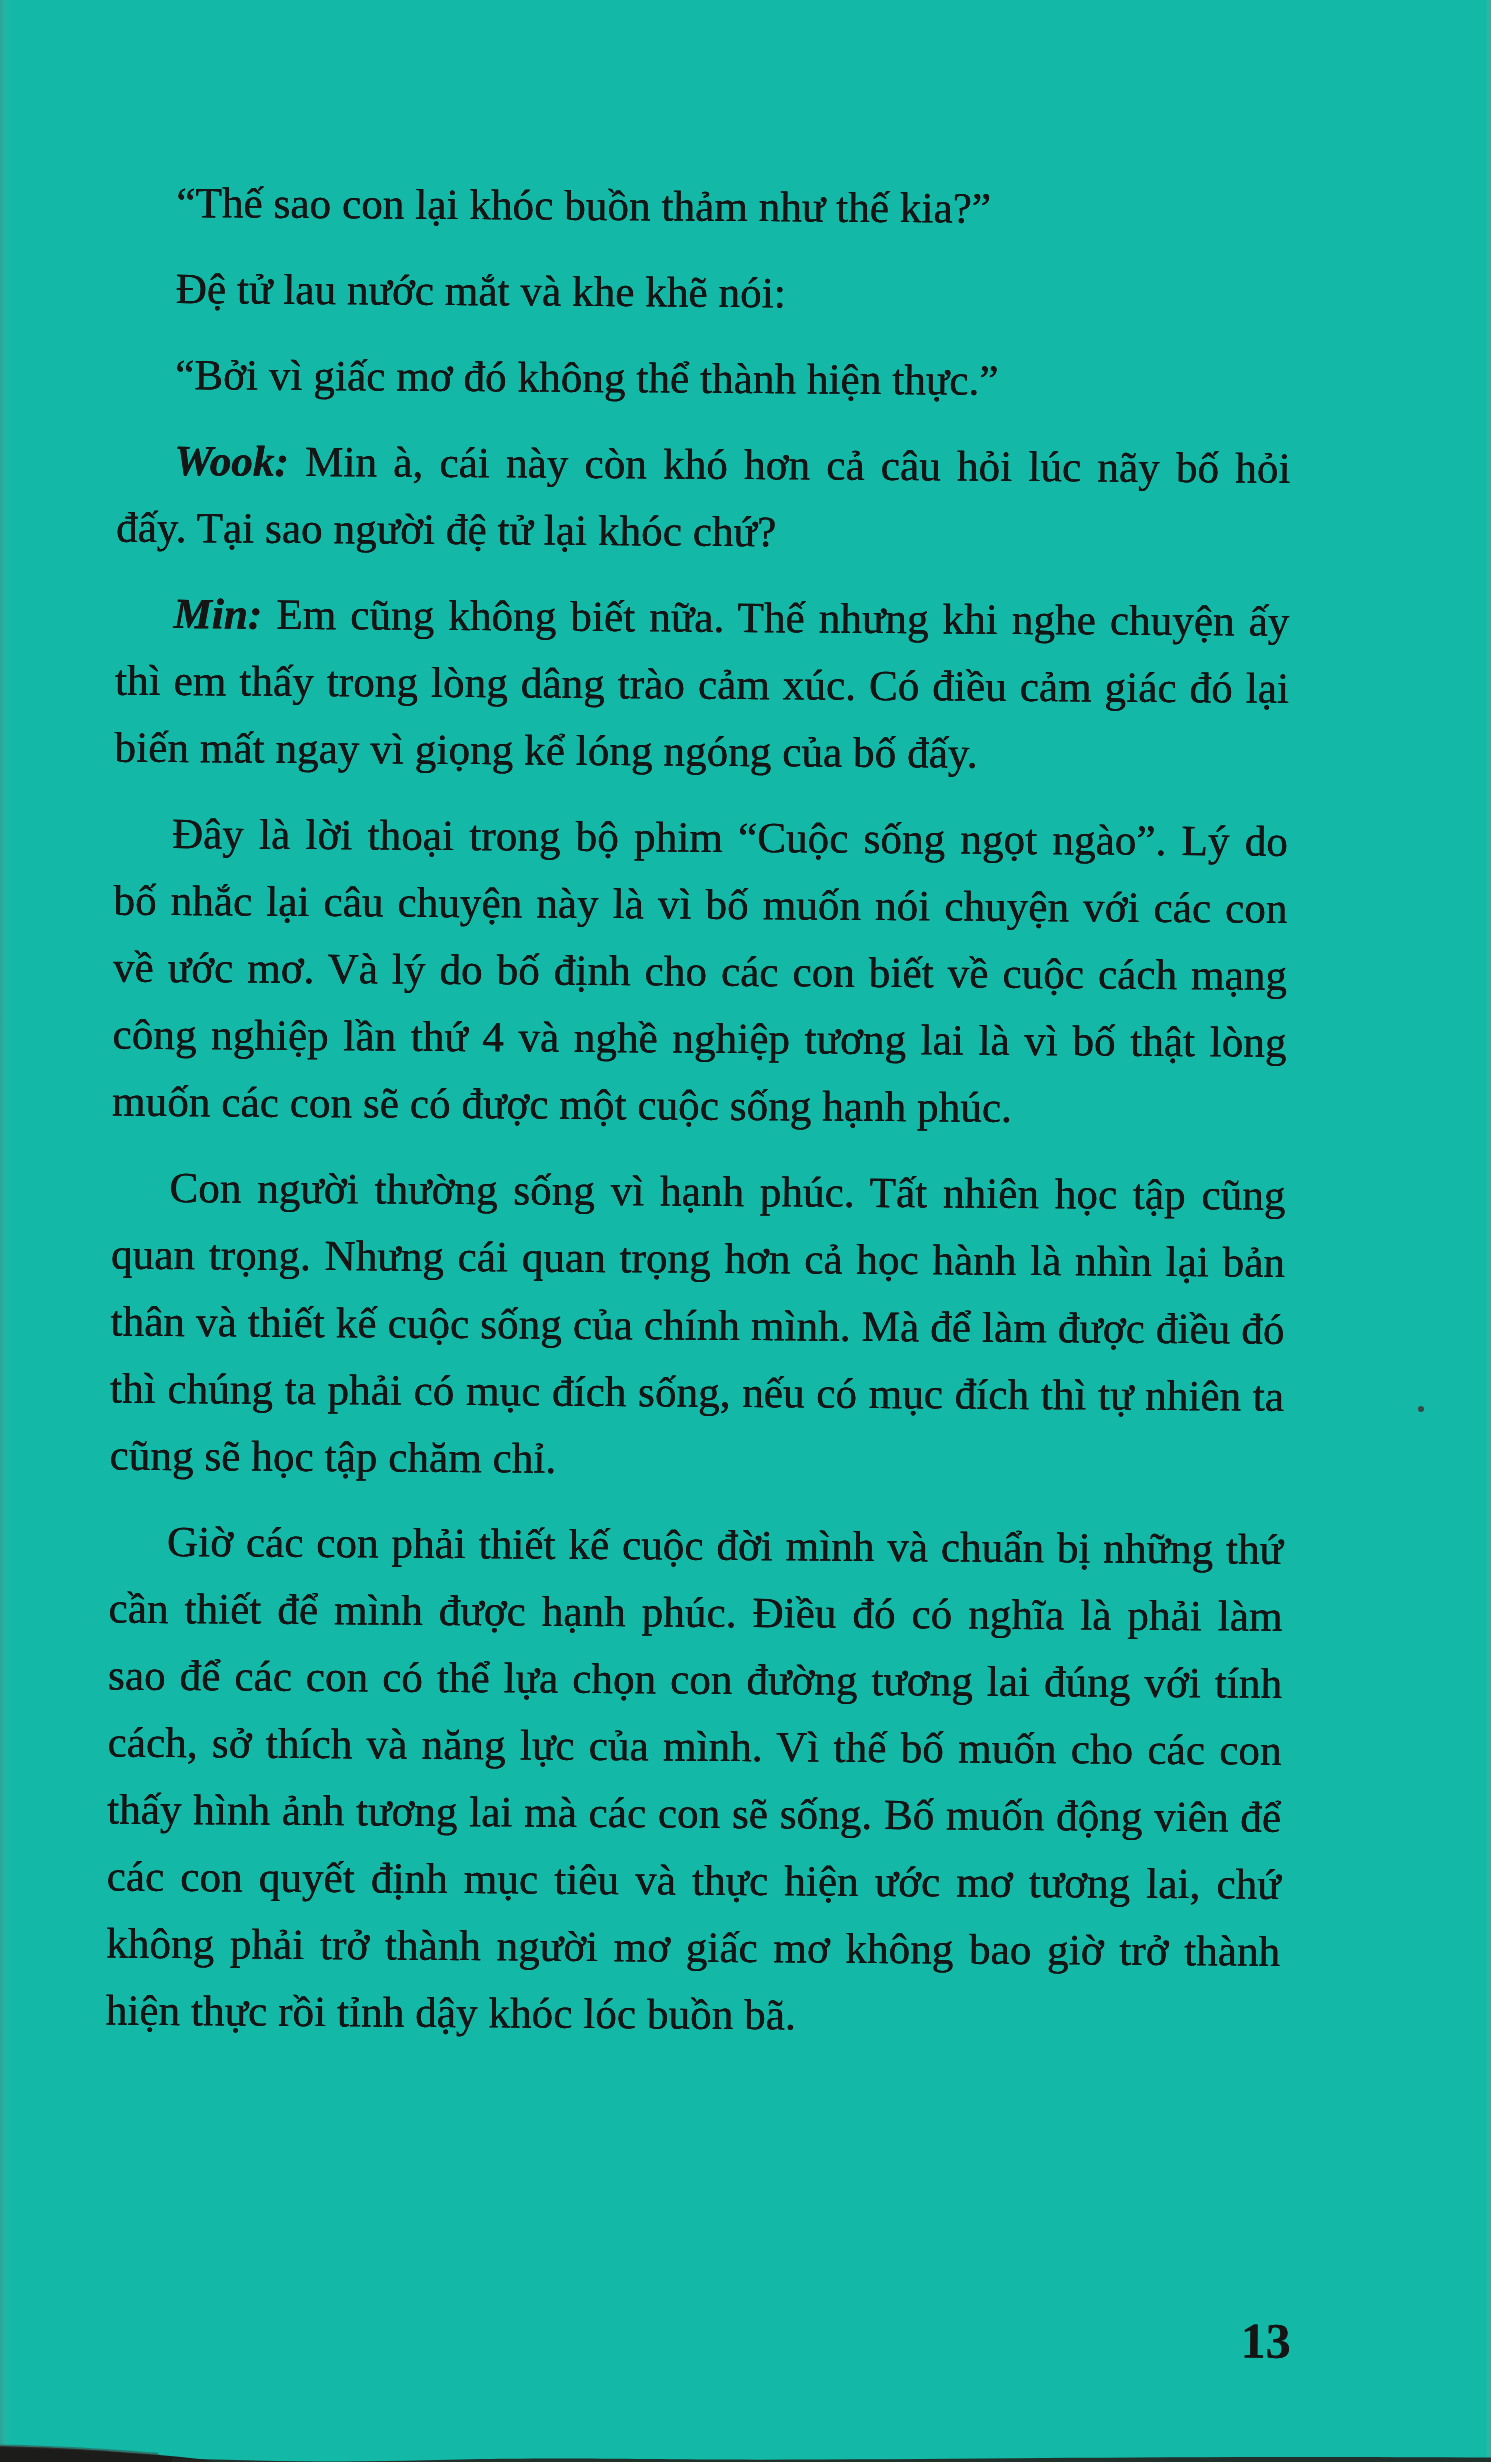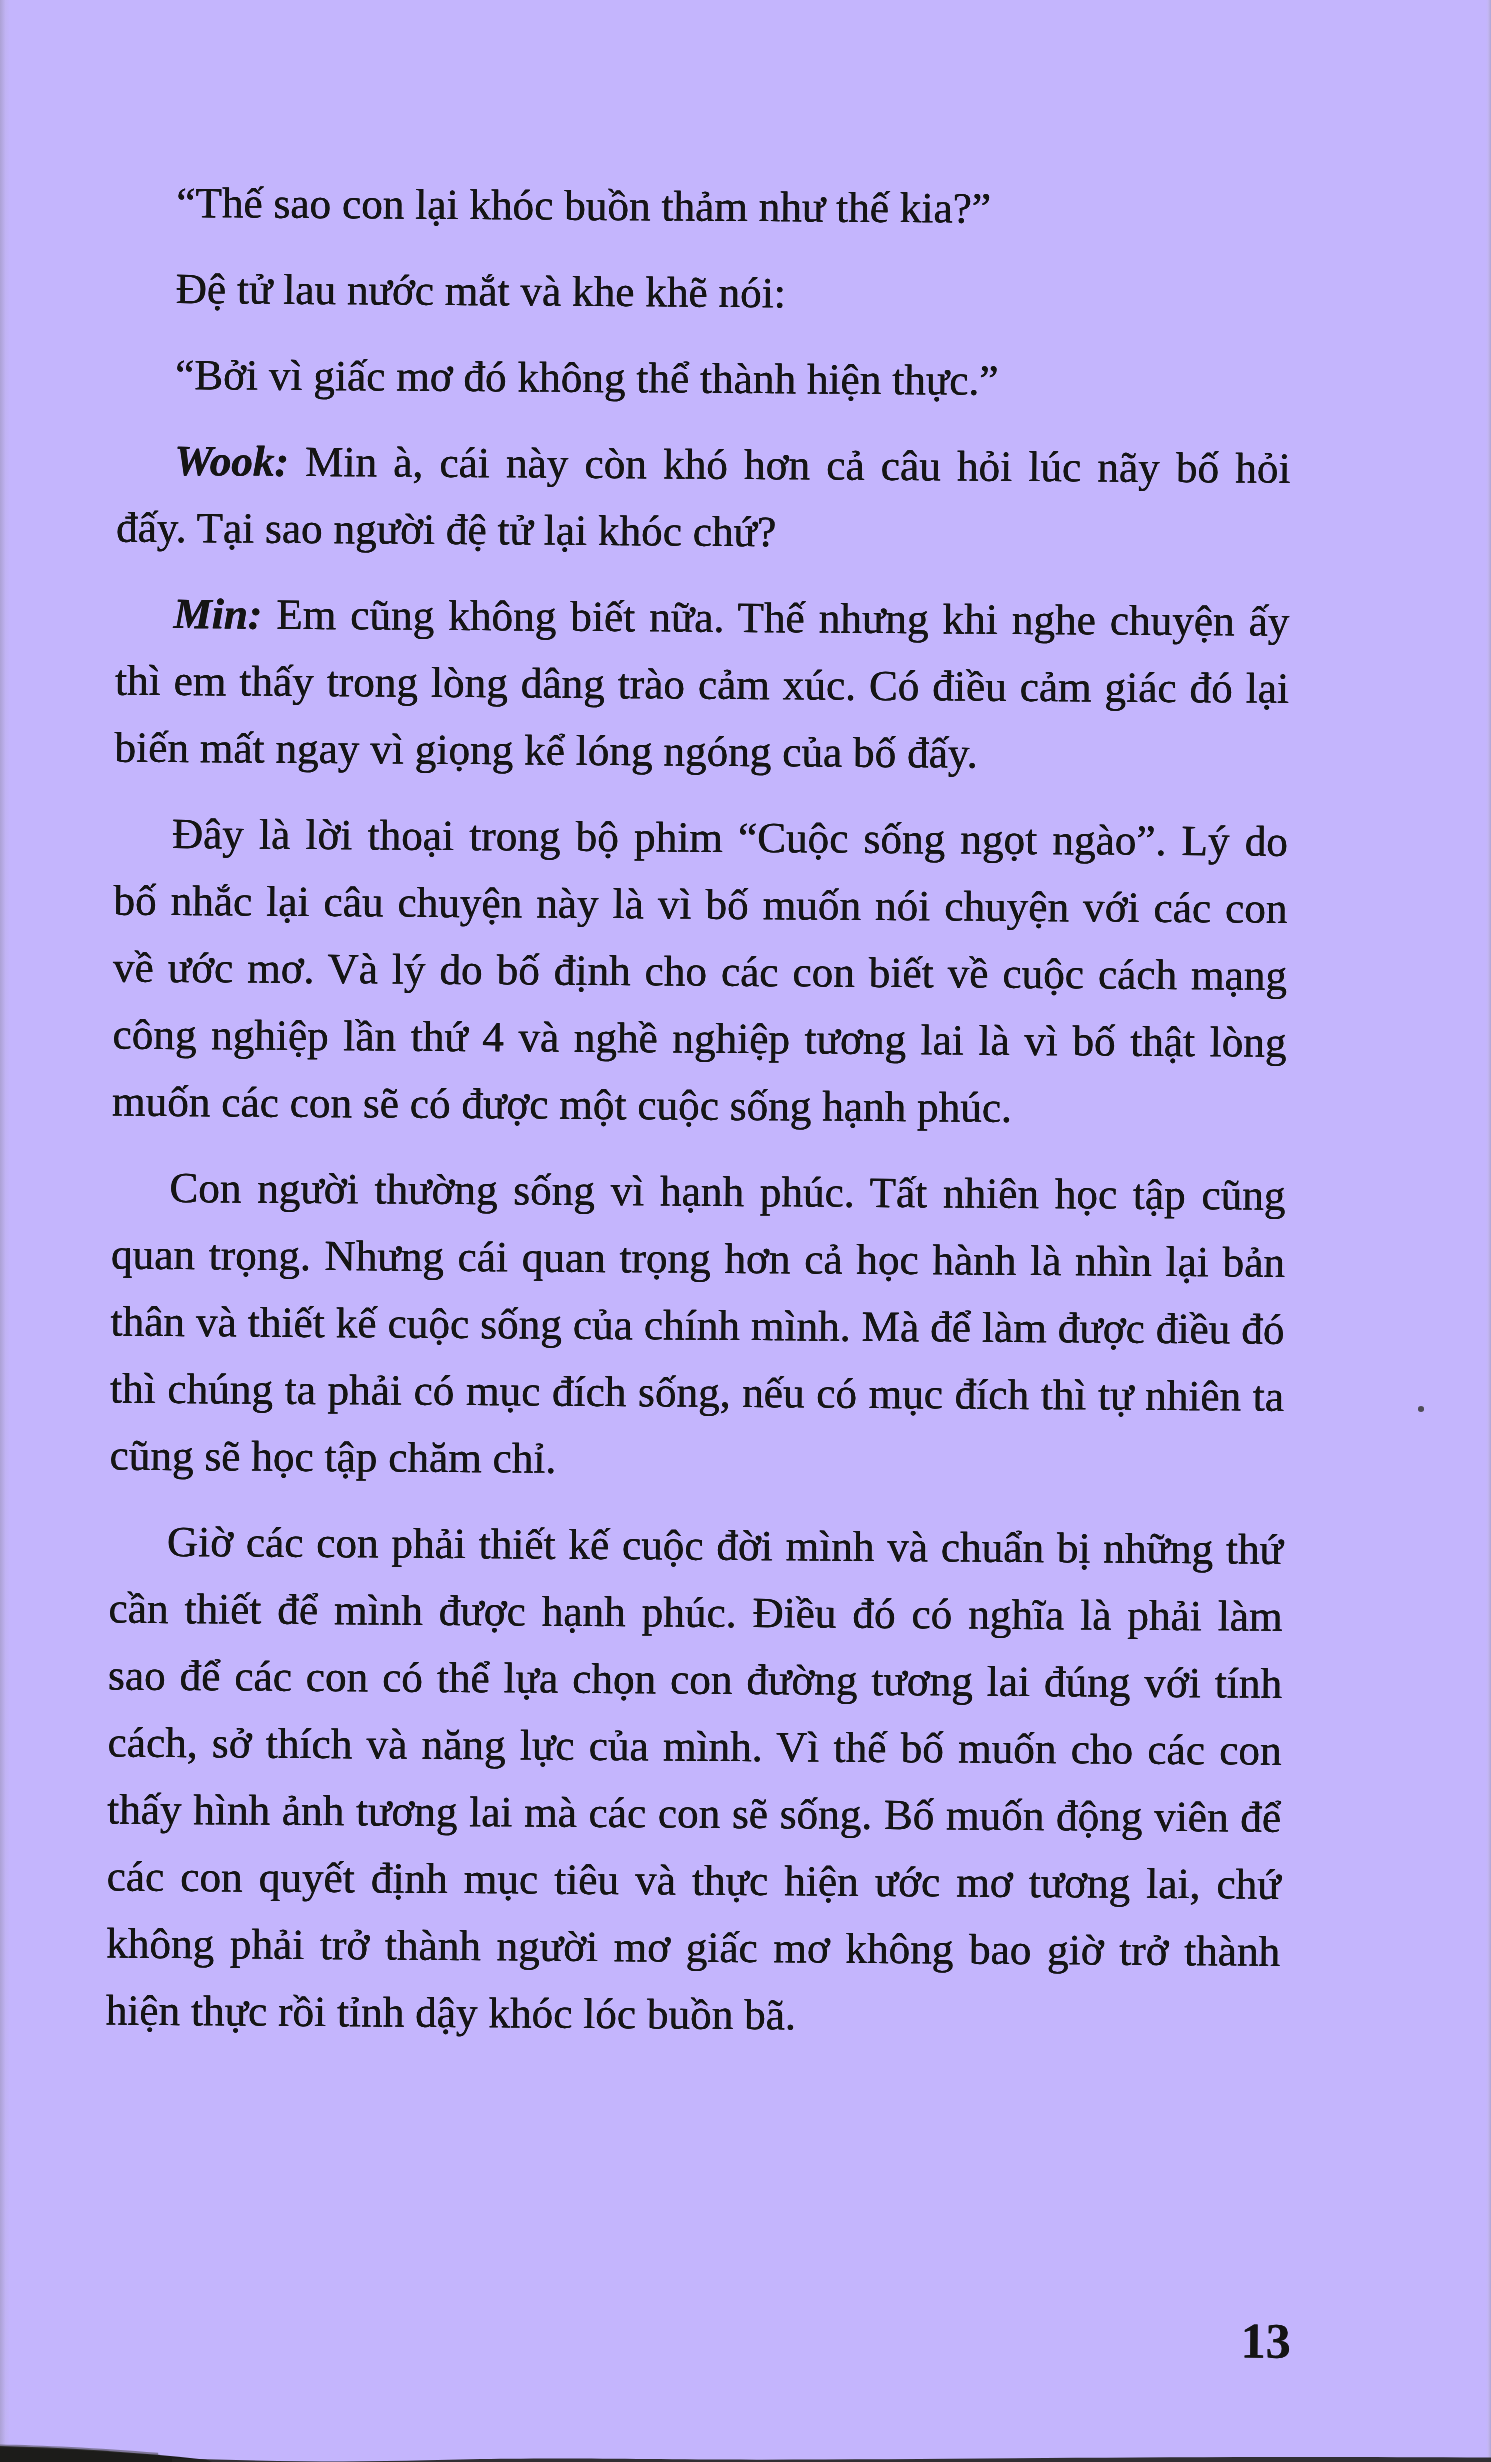--- a/index.html
+++ b/index.html
@@ -4,21 +4,21 @@
 <style>
   html, body {
     margin: 0;
     padding: 0;
     background: #e8e8e6;
   }
   .page {
     position: relative;
     width: 1491px;
     height: 2462px;
-    background: #c4b5fd;
+    background: #14b8a6;
     overflow: hidden;
     font-family: "Liberation Serif", "DejaVu Serif", serif;
     color: #151515;
   }
   
   .skew {
     position: absolute;
     inset: 0;
     transform: rotate(0.4deg);
     transform-origin: 40% 40%;

